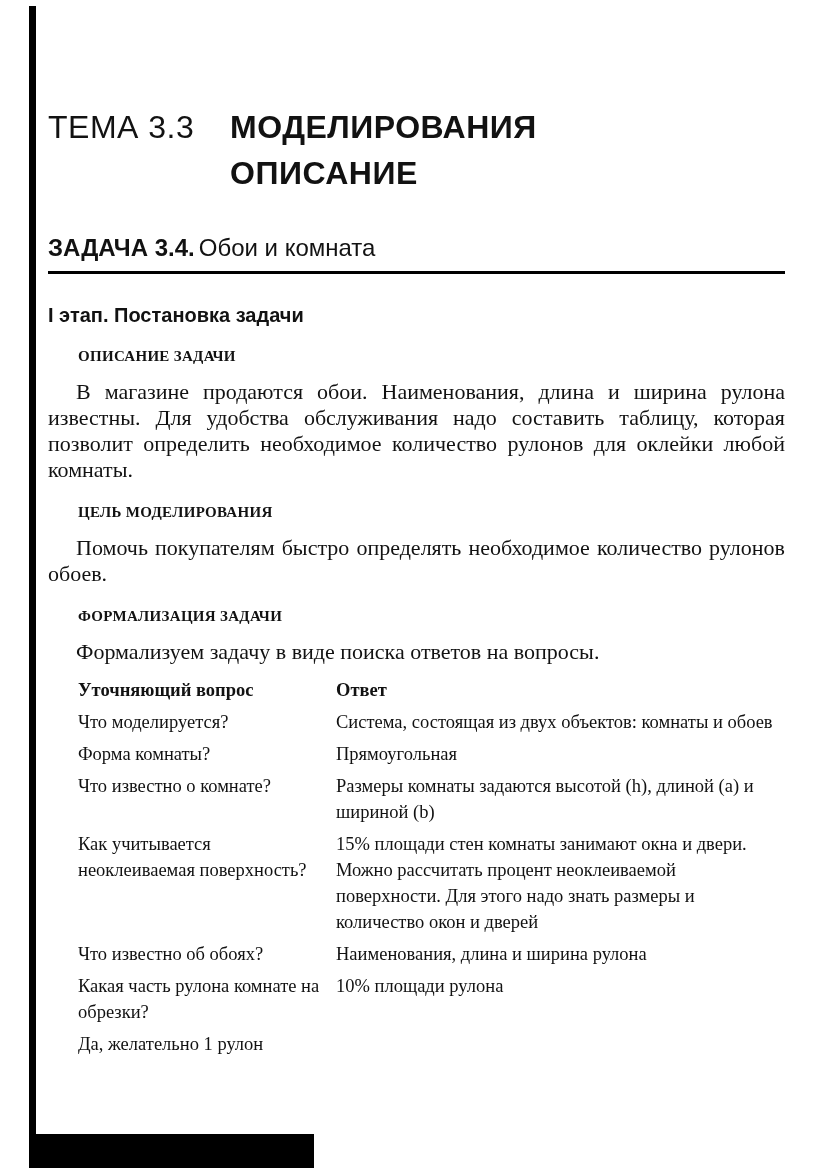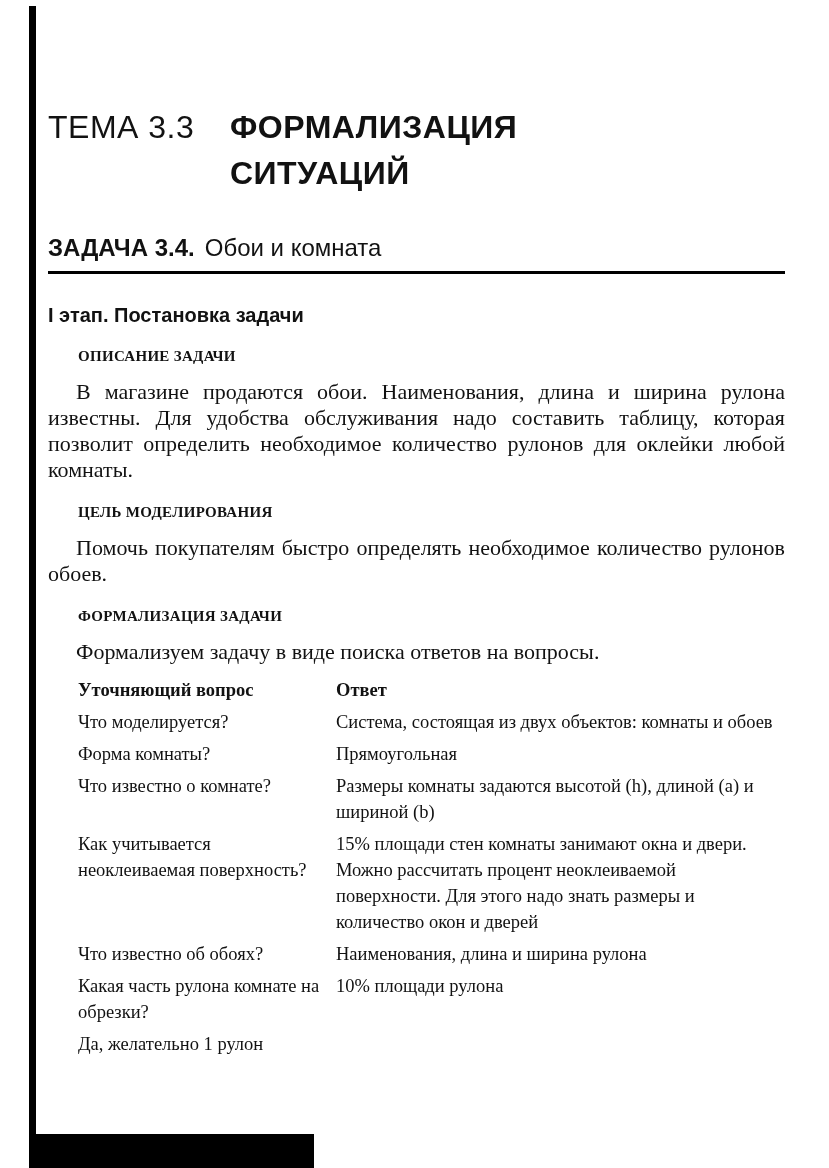--- a/index.html
+++ b/index.html
@@ -37,21 +37,21 @@
   .theme-label { width: 182px; font-weight: 400; letter-spacing: 0.5px; }
   .theme-title { font-weight: 700; letter-spacing: 0.5px; }
   
   .task-heading {
     margin-top: 38px;
     font-family: "Liberation Sans", sans-serif;
     font-size: 24px;
     padding-bottom: 9px;
     border-bottom: 3px solid #000;
   }
-  .task-label { font-weight: 700; margin-right: 10px; }
+  .task-label { font-weight: 700; margin-right: 4px; }
   .task-title { font-weight: 400; text-align: center; }
   
   .stage-heading {
     margin-top: 30px;
     font-family: "Liberation Sans", sans-serif;
     font-weight: 700;
     font-size: 20px;
   }
   
   .subhead {
@@ -86,22 +86,22 @@
 <body>
 
 <div class="scan-strip-left"></div>
 <div class="scan-bar-bottom"></div>
 
 <div class="content">
 
   <div class="theme-header">
     <div class="theme-label">ТЕМА 3.3</div>
     <div class="theme-title">
-      <div>ФОРМАЛИЗАЦИЯ</div>
-      <div>СИТУАЦИЙ</div>
+      <div>МОДЕЛИРОВАНИЯ</div>
+      <div>ОПИСАНИЕ</div>
     </div>
   </div>
 
   <div class="task-heading">
     <span class="task-label">ЗАДАЧА 3.4.</span><span class="task-title">Обои и комната</span>
   </div>
 
   <div class="stage-heading">I этап. Постановка задачи</div>
 
   <div class="subhead">ОПИСАНИЕ ЗАДАЧИ</div>

